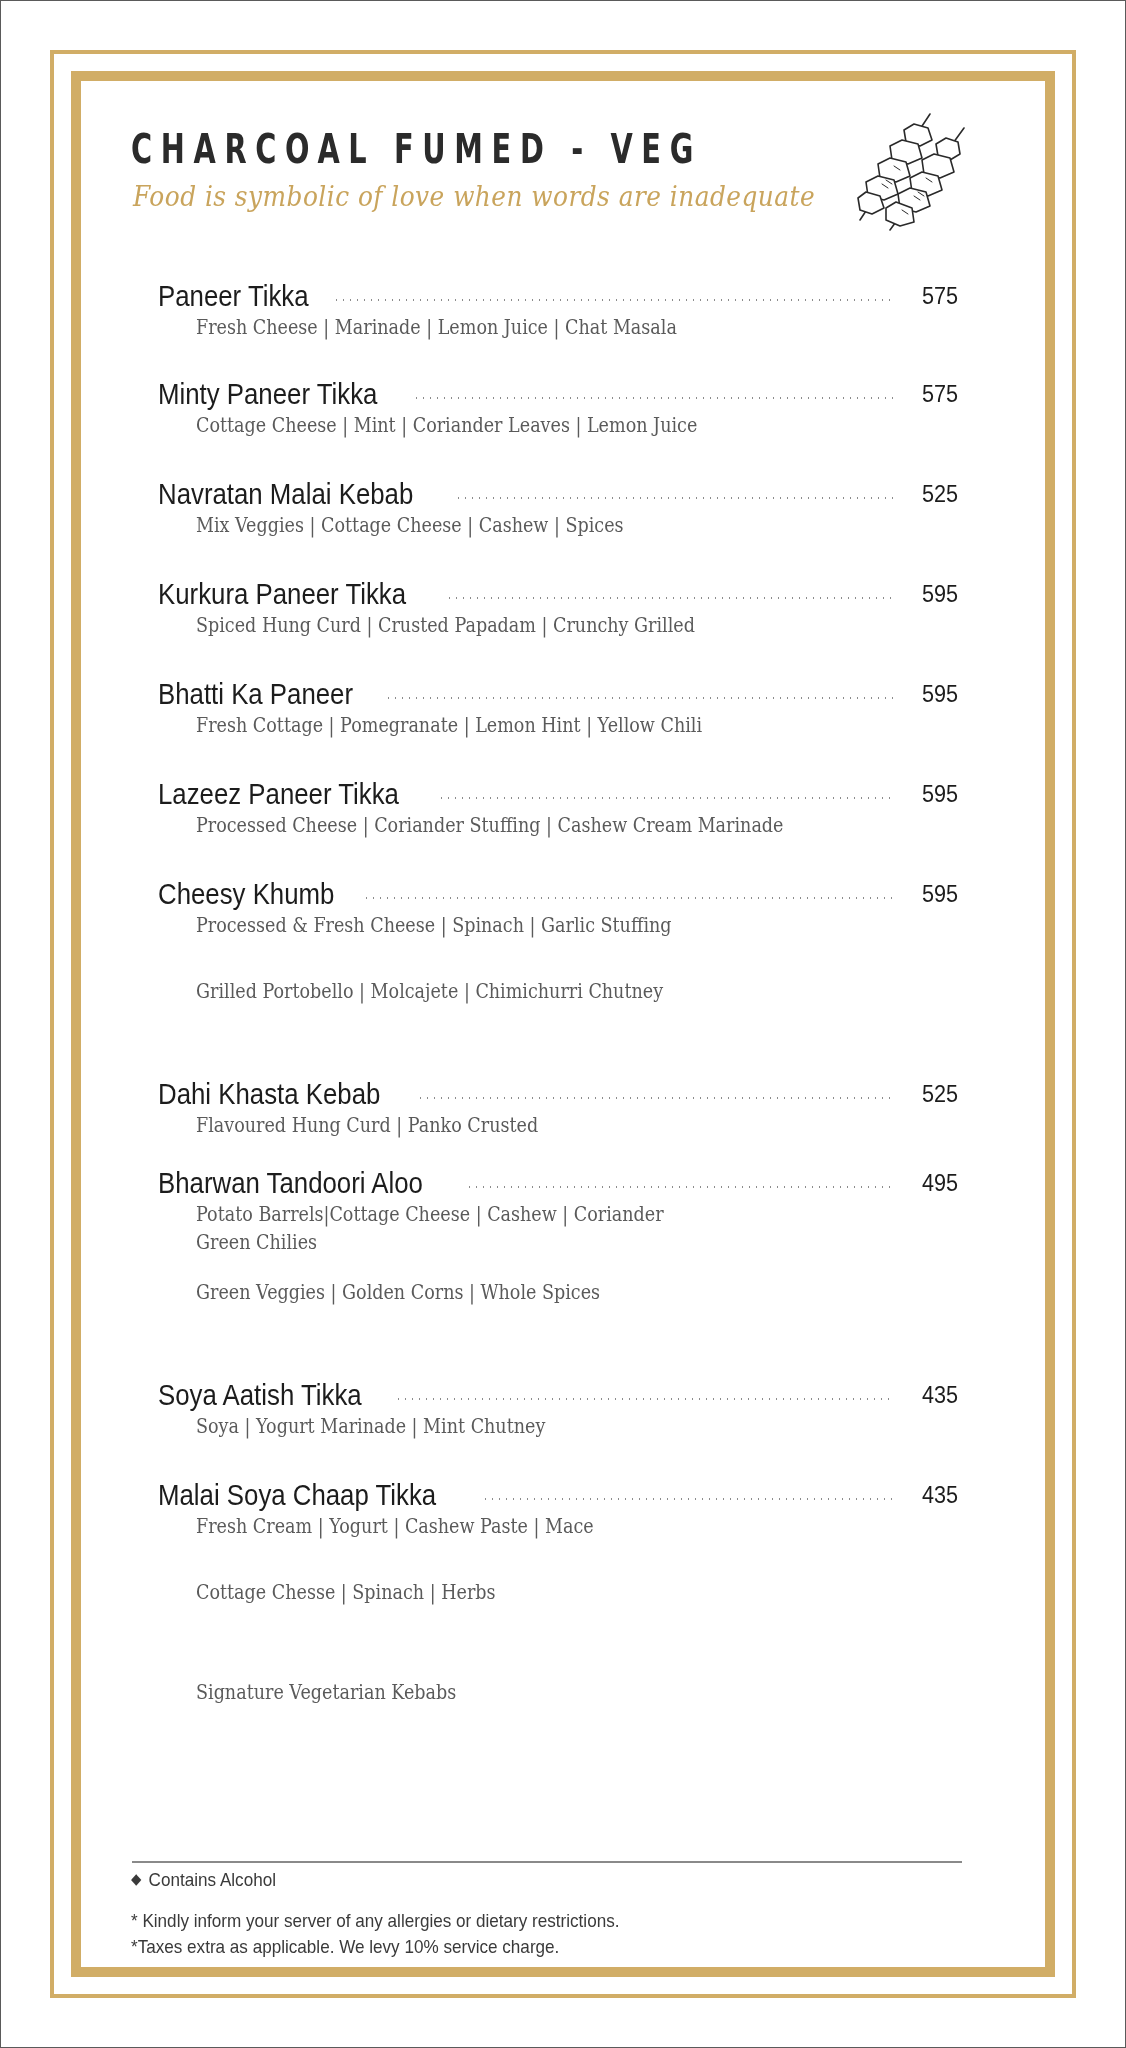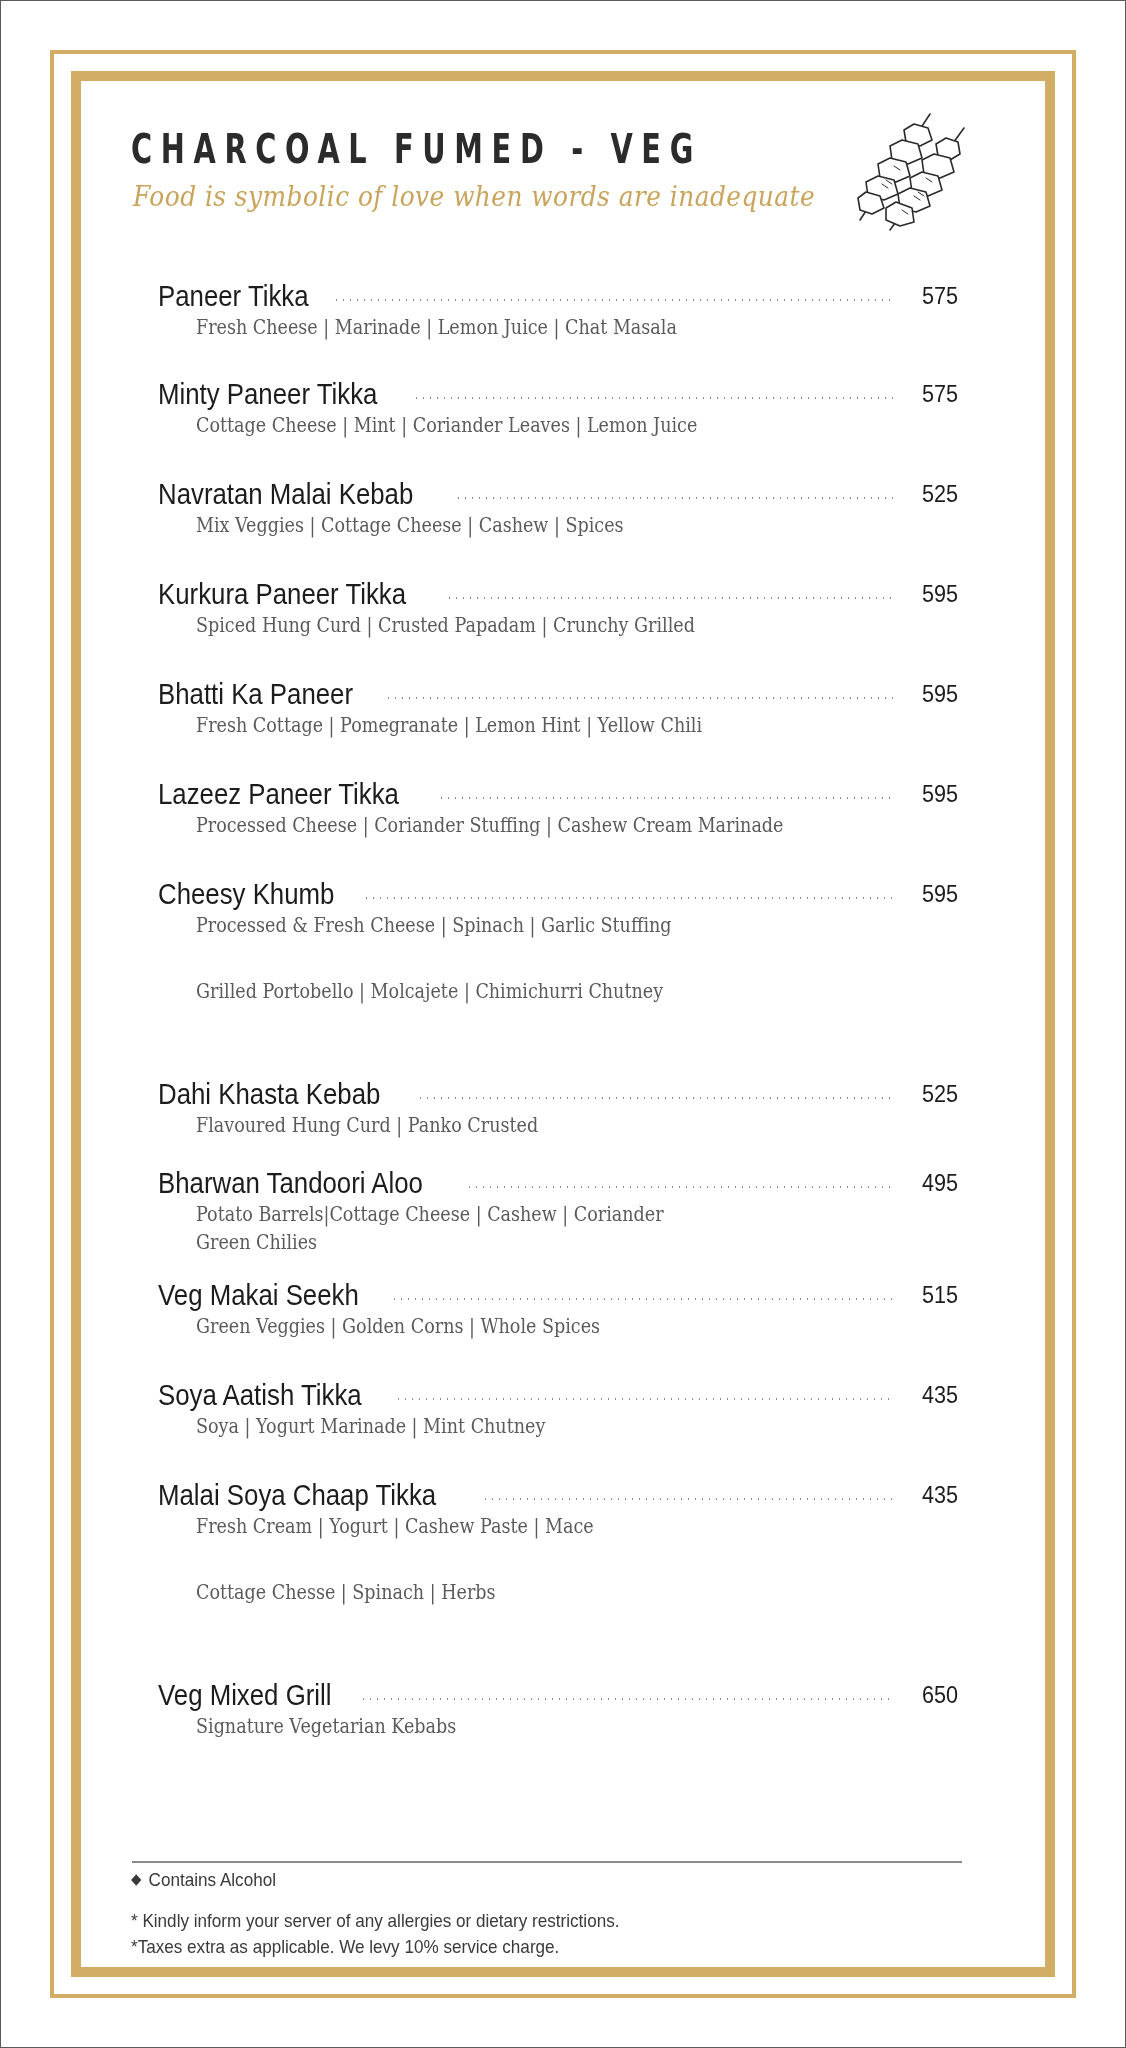--- a/index.html
+++ b/index.html
@@ -173,25 +173,20 @@
   <div class="menu-item" style="top:1166px">
     <div class="item-row">
         <span class="item-name">Bharwan Tandoori Aloo</span>
         <span class="leader"></span>
         <span class="item-price">495</span>
       </div>
     <div class="item-desc">Potato Barrels|Cottage Cheese | Cashew | Coriander</div>
     <div class="item-desc">Green Chilies</div>
   </div>
   <div class="menu-item" style="top:1278px">
-    <div class="item-row">
-        <span class="item-name">Veg Makai Seekh</span>
-        <span class="leader"></span>
-        <span class="item-price">515</span>
-      </div>
     <div class="item-desc">Green Veggies | Golden Corns | Whole Spices</div>
   </div>
   <div class="menu-item" style="top:1378px">
     <div class="item-row">
         <span class="item-name">Soya Aatish Tikka</span>
         <span class="leader"></span>
         <span class="item-price">435</span>
       </div>
     <div class="item-desc">Soya | Yogurt Marinade | Mint Chutney</div>
   </div>
@@ -200,25 +195,20 @@
         <span class="item-name">Malai Soya Chaap Tikka</span>
         <span class="leader"></span>
         <span class="item-price">435</span>
       </div>
     <div class="item-desc">Fresh Cream | Yogurt | Cashew Paste | Mace</div>
   </div>
   <div class="menu-item" style="top:1578px">
     <div class="item-desc">Cottage Chesse | Spinach | Herbs</div>
   </div>
   <div class="menu-item" style="top:1678px">
-    <div class="item-row">
-        <span class="item-name">Veg Mixed Grill</span>
-        <span class="leader"></span>
-        <span class="item-price">650</span>
-      </div>
     <div class="item-desc">Signature Vegetarian Kebabs</div>
   </div>
 </div>
 
 <div class="footer-rule"></div>
 <div class="footer-note" style="top:1869px"><span class="diamond">◆</span><span>Contains Alcohol</span></div>
 <div class="footer-note" style="top:1910px">* Kindly inform your server of any allergies or dietary restrictions.</div>
 <div class="footer-note" style="top:1936px">*Taxes extra as applicable. We levy 10% service charge.</div>
 
 </body></html>

